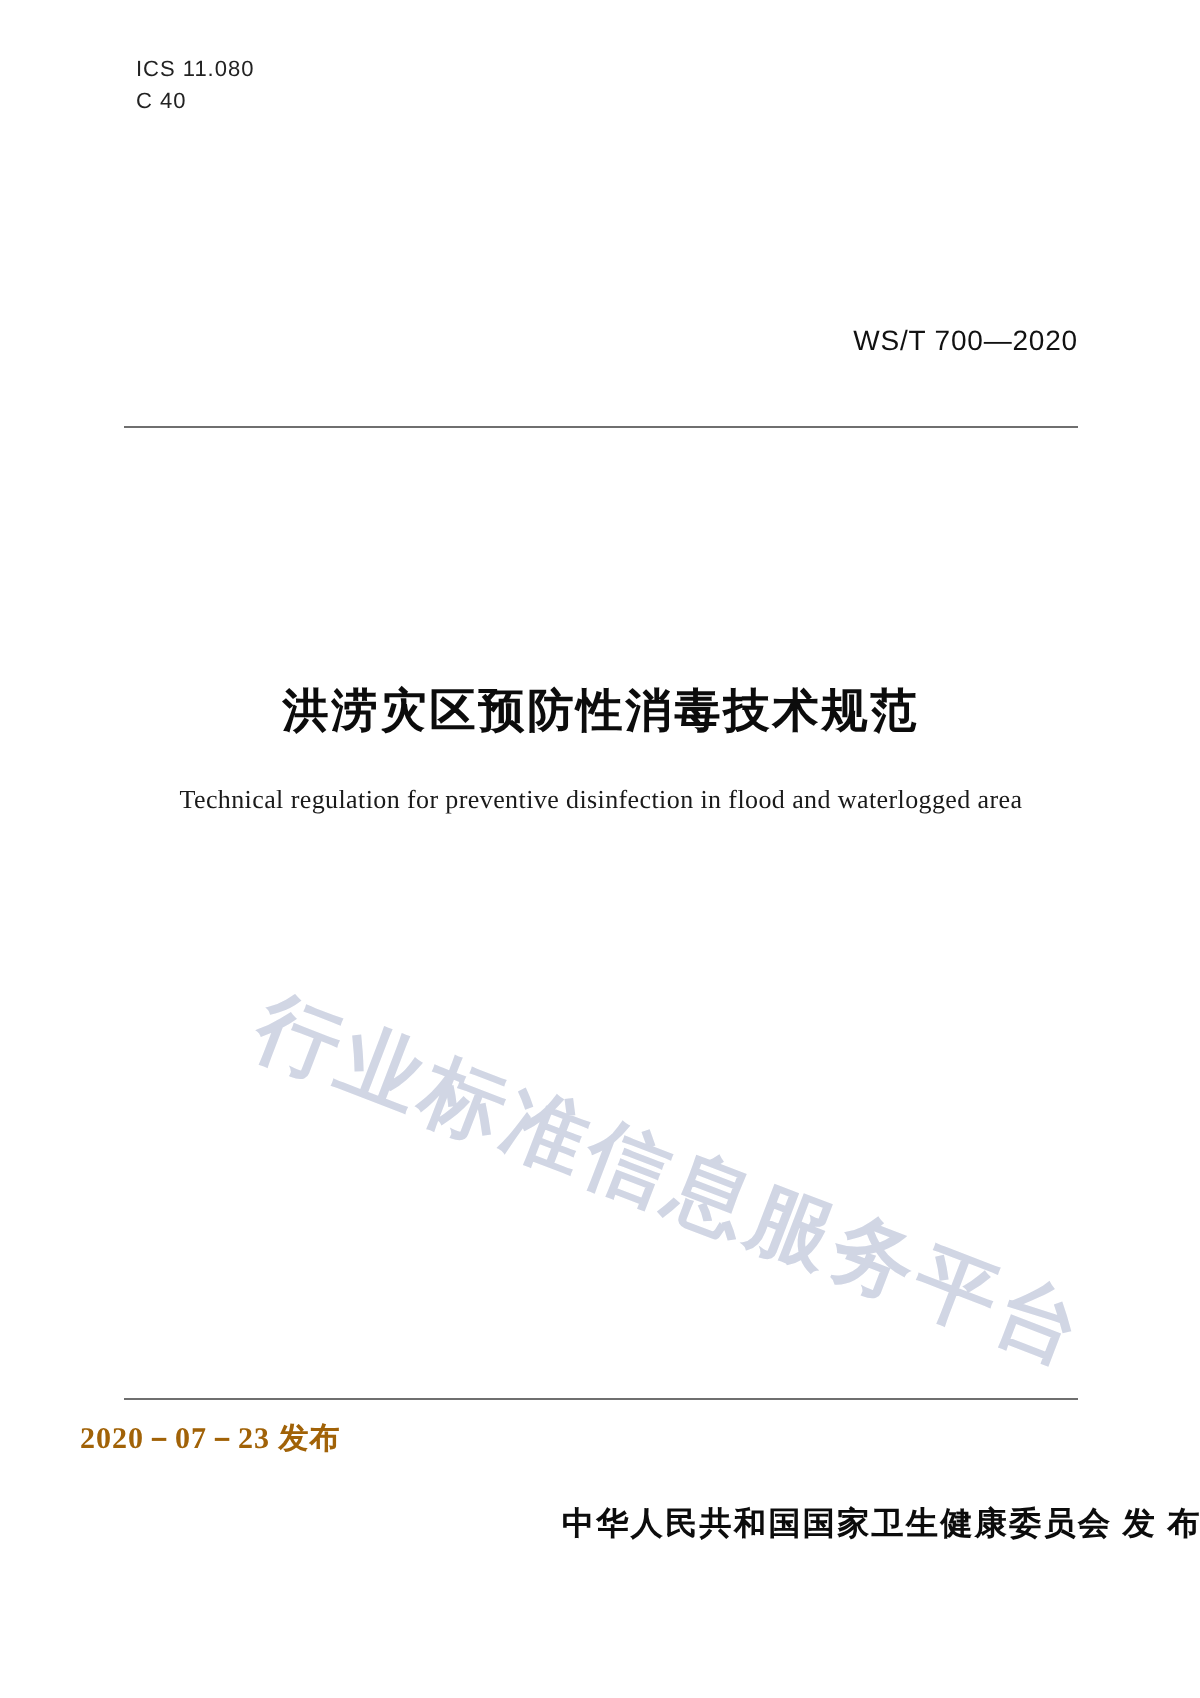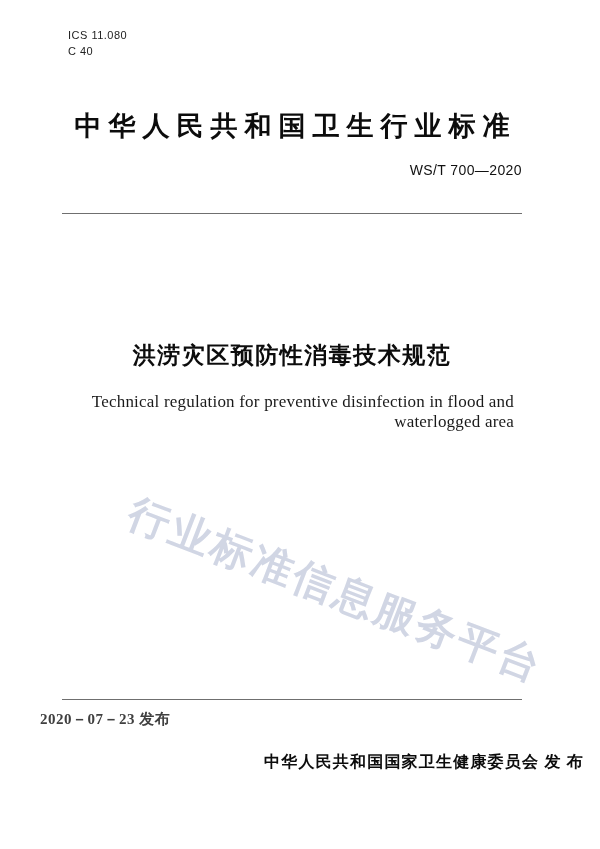--- a/index.html
+++ b/index.html
@@ -16,20 +16,21 @@
     overflow: hidden;
   }
 
   .page {
     position: absolute;
     left: 0;
     top: 0;
     width: 584px;
     height: 849px;
     background: #ffffff;
+    padding-left: 17px;
   }
 
   
   .ics-block {
     position: absolute;
     left: 68px;
     top: 28px;
     font-family: "Liberation Sans", sans-serif;
     font-size: 11px;
     line-height: 1.45;
@@ -99,23 +100,23 @@
     font-size: 23px;
     font-weight: bold;
     letter-spacing: 1.5px;
     color: #0c0c0c;
   }
   .doc-title-en {
     position: absolute;
     left: 70px;
     right: 70px;
     top: 392px;
-    text-align: right;
-    font-family: "Liberation Serif", serif;
-    font-size: 17px;
+    text-align: center;
+    font-family: "Liberation Serif", serif;
+    font-size: 13px;
     letter-spacing: 0.2px;
     color: #1a1a1a;
   }
 
   
   .watermark {
     position: absolute;
     left: 140px;
     top: 486px;
     width: 340px;
@@ -135,21 +136,21 @@
 
   
   .date-left {
     position: absolute;
     left: 40px;
     top: 710px;
     font-family: "Liberation Serif", serif;
     font-size: 15px;
     font-weight: bold;
     letter-spacing: 0.5px;
-    color: #404040;
+    color: #a16207;
   }
   .date-right {
     position: absolute;
     right: 40px;
     top: 710px;
     font-family: "Liberation Serif", serif;
     font-size: 15px;
     font-weight: bold;
     letter-spacing: 0.5px;
     color: #0c0c0c;
@@ -173,21 +174,20 @@
 <body>
 
 <div class="page">
 
   <div class="ics-block">
     <span class="ics-line">ICS 11.080</span>
     <span class="ics-line">C 40</span>
   </div>
 
 
-  <div class="national-title">中华人民共和国卫生行业标准</div>
 
   <div class="std-number">WS/T 700—2020</div>
 
   <div class="rule rule-top"></div>
 
   <div class="doc-title-cn">洪涝灾区预防性消毒技术规范</div>
 
   <div class="doc-title-en">Technical regulation for preventive disinfection in flood and waterlogged area</div>
 
   <div class="watermark">行业标准信息服务平台</div>

